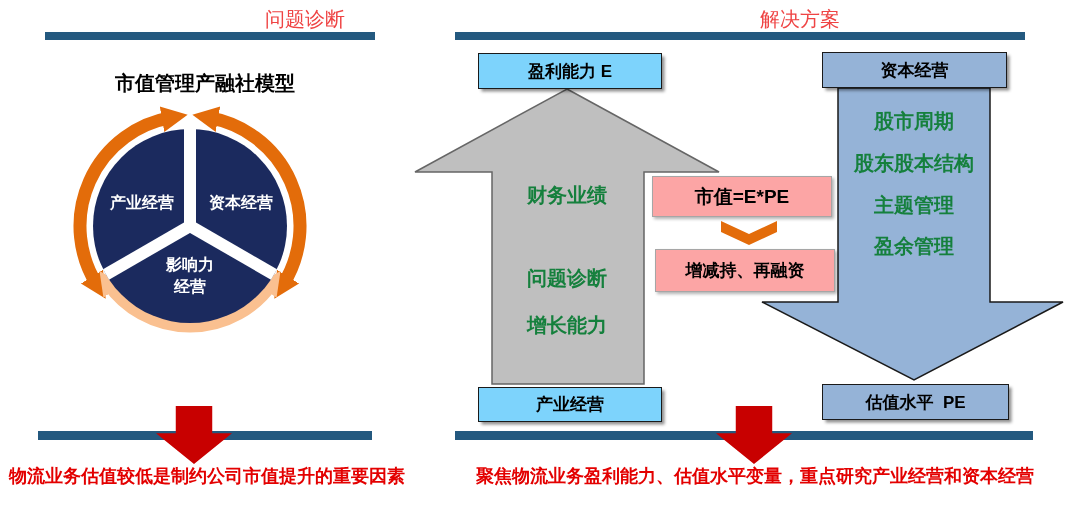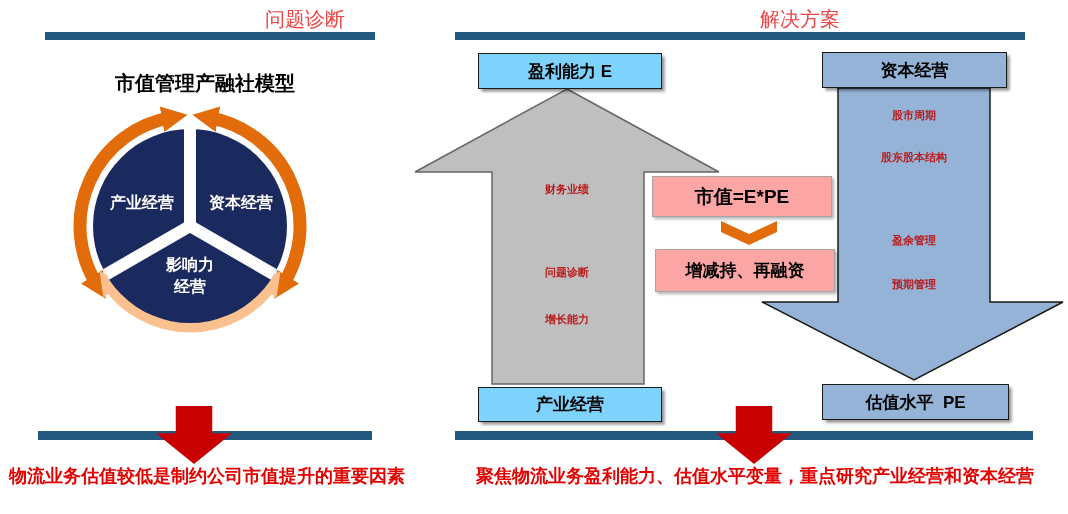--- a/index.html
+++ b/index.html
@@ -8,21 +8,21 @@
     font-family:"Liberation Sans","DejaVu Sans",sans-serif;color:#000;
   }
   .abs{position:absolute;}
   .sec-title{position:absolute;text-align:right;font-weight:normal;font-size:20px;color:#ef4444;}
   .bar{position:absolute;background:#24597F;}
   .box{position:absolute;display:flex;align-items:center;justify-content:center;
        font-weight:bold;font-size:17px;color:#000;white-space:pre;}
   .gbox{background:#7dd3fc;border:1.6px solid #1a1a1a;box-shadow:2.5px 2.5px 3px rgba(0,0,0,.45);}
   .bbox{background:#95B3D7;border:1.6px solid #1a1a1a;box-shadow:2.5px 2.5px 3px rgba(0,0,0,.45);}
   .wbox{background:#fca5a5;border:1.5px solid #A6A6A6;box-shadow:2px 2px 3px rgba(0,0,0,.3);}
-  .aitem{position:absolute;width:200px;text-align:center;font-weight:bold;font-size:11px;color:#b91c1c;}
+  .aitem{position:absolute;width:200px;text-align:center;font-weight:bold;font-size:20px;color:#15803d;}
   .redarrow{position:absolute;width:76px;height:58px;background:#C80000;
     clip-path:polygon(26% 0,74% 0,74% 47%,100% 47%,50% 100%,0 47%,26% 47%);}
   .caption{position:absolute;text-align:center;font-weight:bold;font-size:18px;color:#E30000;line-height:21px;}
   .model-title{position:absolute;text-align:center;font-weight:bold;font-size:20px;color:#000;}
   svg{display:block;}
   svg text{font-family:"Liberation Sans","DejaVu Sans",sans-serif;font-weight:bold;}
 </style>
 </head>
 <body>
 
@@ -78,22 +78,22 @@
   <div class="aitem" style="left:467px;top:312px;">增长能力</div>
 
   <div class="box gbox" style="left:478px;top:53px;width:182px;height:34px;">盈利能力 E</div>
   <div class="box gbox" style="left:478px;top:387px;width:182px;height:33px;">产业经营</div>
 
   <svg class="abs" style="left:755px;top:86px;" width="313" height="297" viewBox="0 0 313 297">
     <polygon points="83,2 235,2 235,216 308,216 159,294 7,216 83,216" fill="#95B3D7" stroke="#1a1a1a" stroke-width="1.5"></polygon>
   </svg>
   <div class="aitem" style="left:814px;top:108px;">股市周期</div>
   <div class="aitem" style="left:814px;top:150px;">股东股本结构</div>
+  <div class="aitem" style="left:814px;top:192px;">主题管理</div>
   <div class="aitem" style="left:814px;top:233px;">盈余管理</div>
-  <div class="aitem" style="left:814px;top:277px;">预期管理</div>
 
   <div class="box bbox" style="left:822px;top:52px;width:183px;height:34px;">资本经营</div>
   <div class="box bbox" style="left:822px;top:384px;width:185px;height:34px;">估值水平  PE</div>
 
   <div class="box wbox" style="left:652px;top:176px;width:178px;height:39px;font-size:19px;">市值=E*PE</div>
   <svg class="abs" style="left:719px;top:220px;" width="60" height="26" viewBox="0 0 60 26">
     <polygon points="2,1 30,14 58,1 58,12 30,25 2,12" fill="#E36C0A"></polygon>
   </svg>
   <div class="box wbox" style="left:655px;top:249px;width:178px;height:41px;">增减持、再融资</div>
 

